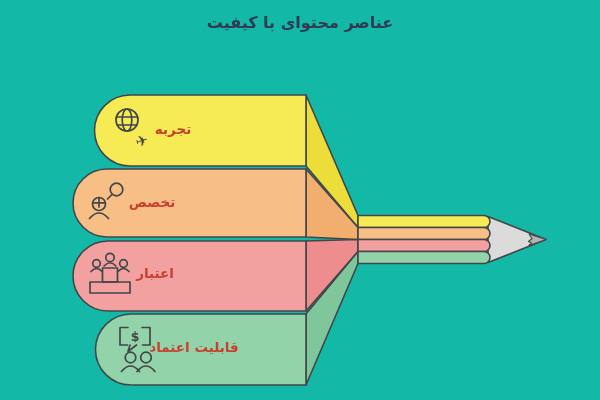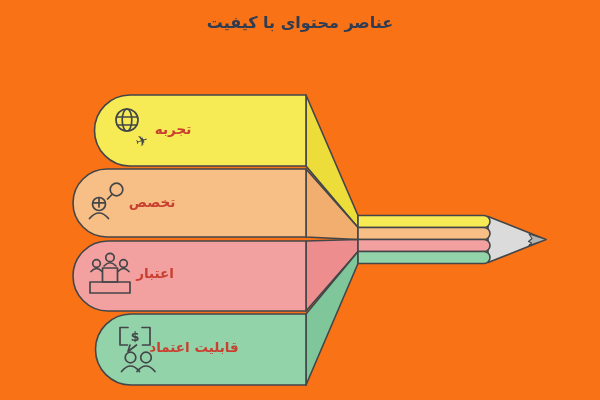--- a/index.html
+++ b/index.html
@@ -1,16 +1,16 @@
 <!DOCTYPE html>
 <html><head>
 <meta charset="utf-8">
 <style>
   html,body{margin:0;padding:0;background:#ffffff;}
-  .canvas{position:relative;width:600px;height:400px;background:#f97316;overflow:hidden;
+  .canvas{position:relative;width:600px;height:400px;background:#14b8a6;overflow:hidden;
           font-family:"DejaVu Sans",sans-serif;}
   svg{display:block;}
   .shape{stroke:#434649;stroke-width:1.6;stroke-linejoin:round;}
   .icon{stroke:#434649;stroke-width:1.7;fill:none;stroke-linecap:round;stroke-linejoin:round;}
   .icon-glyph{fill:#434649;font-family:"DejaVu Sans",sans-serif;}
   .label{font-family:"DejaVu Sans",sans-serif;font-weight:bold;font-size:13.5px;
          fill:#C8402F;direction:rtl;}
   .title{font-family:"DejaVu Sans",sans-serif;font-weight:bold;font-size:16px;
          fill:#2F3C52;direction:rtl;}
 </style>

